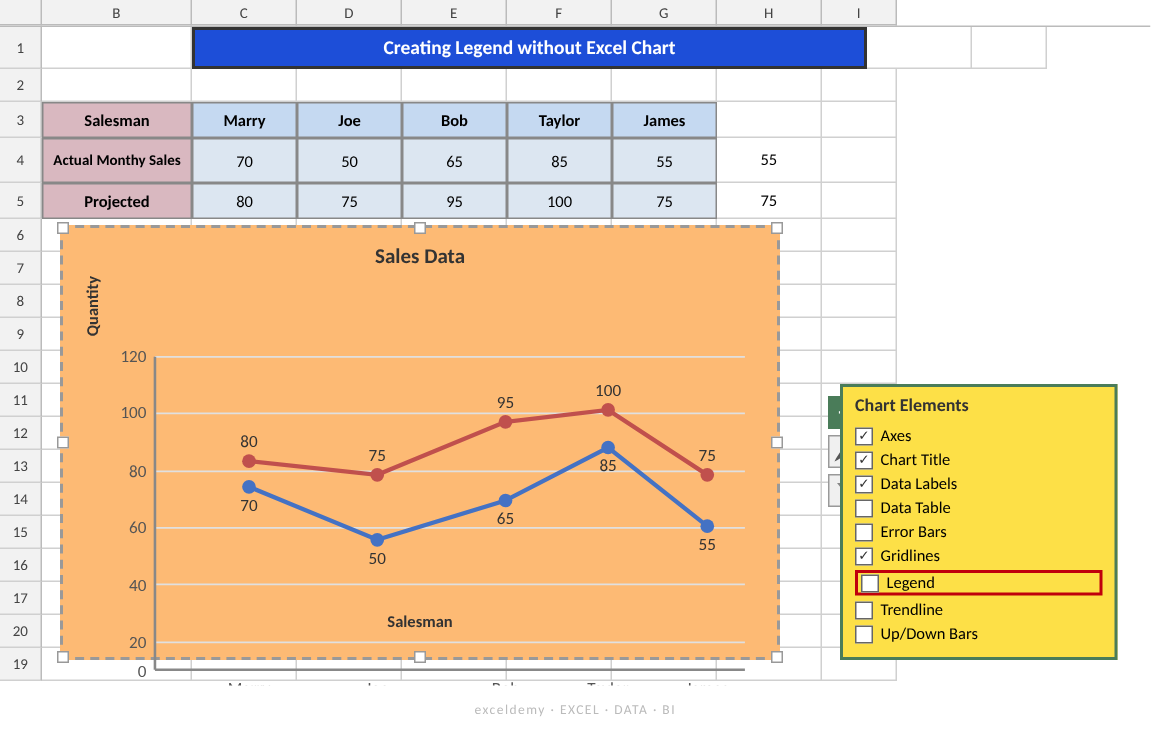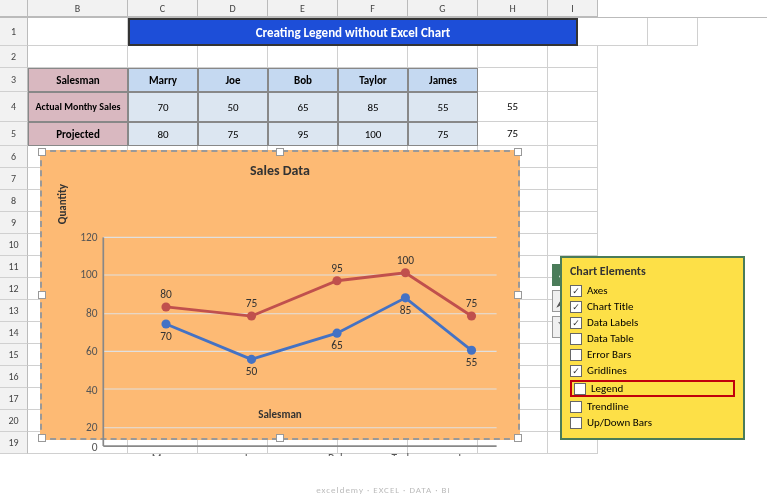--- a/index.html
+++ b/index.html
@@ -673,13 +673,13 @@
             <div class="panel-item">
               <div class="checkbox"></div>
               <span>Up/Down Bars</span>
             </div>
           </div>
       </div>
     </div>
   </div>
 </div>
 
-<div style="position:absolute; bottom:8px; left:50%; transform:translateX(-50%); font-size:9px; color:#bbb; letter-spacing:1px;">exceldemy · EXCEL · DATA · BI</div>
+<div style="position:absolute; bottom:24px; left:50%; transform:translateX(-50%); font-size:9px; color:#bbb; letter-spacing:1px;">exceldemy · EXCEL · DATA · BI</div>
 
 </body></html>

